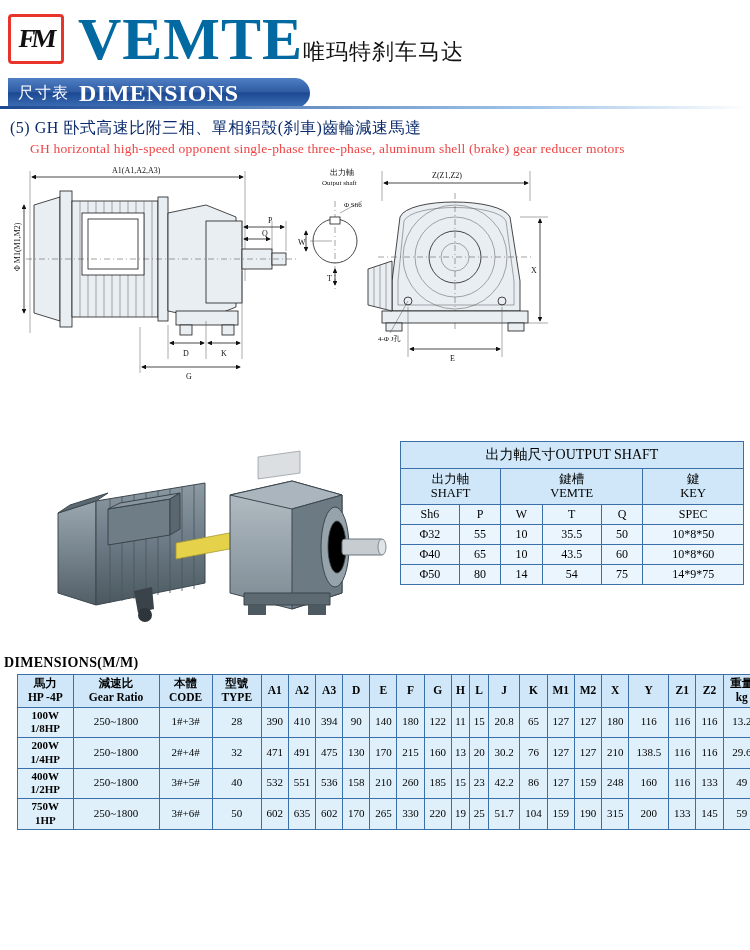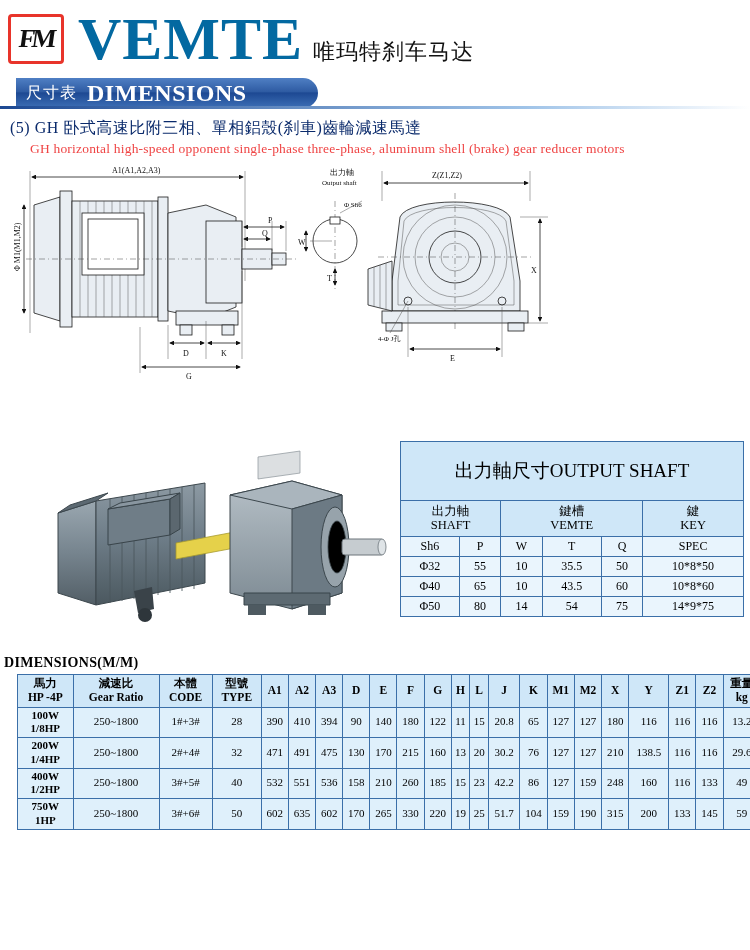--- a/index.html
+++ b/index.html
@@ -40,31 +40,30 @@
     font-size:60px;
     font-weight:bold;
     color:#0369a1;
     letter-spacing:1px;
     line-height:1;
     text-align:center;
   }
   .brand-cn {
     font-size:22px;
     color:#111;
-    margin-left:10px;
     letter-spacing:1px;
   }
   
   .titlebar-wrap {
     position:relative;
     height:34px;
     margin:0 0 6px 0;
   }
   .titlebar {
-    position:absolute; left:16px; top:0;
+    position:absolute; left:8px; top:0;
     width:302px; height:30px;
     background:linear-gradient(to bottom,#4f7fc4 0%,#2f5ca3 45%,#1d4993 50%,#3d6fb6 100%);
     border-radius:0 16px 16px 0;
     display:flex; align-items:center;
     padding-left:10px;
     color:#fff;
   }
   .titlebar .cn { font-size:16px; letter-spacing:1px; }
   .titlebar .en { font-size:24px; font-weight:bold; margin-left:10px; letter-spacing:0.5px;}
   .titlerule {
@@ -112,22 +111,22 @@
   }
   .ostable td, .ostable th {
     border:1px solid #3b6fa8;
     text-align:center;
     padding:2px 4px;
     background:#dff0fb;
     font-weight:normal;
   }
   .ostable .hdr-main {
     background:#cfe7f8;
-    font-size:19px;
-    padding:16px 0;
+    font-size:14px;
+    padding:4px 0;
   }
   .ostable .hdr-grp {
     background:#cfe7f8;
     font-size:12.5px;
     line-height:1.15;
     padding:3px 0;
   }
   .ostable .sub { background:#e8f4fd; }
   .ostable .val { background:#eaf5fd; font-size:12px; }
   

